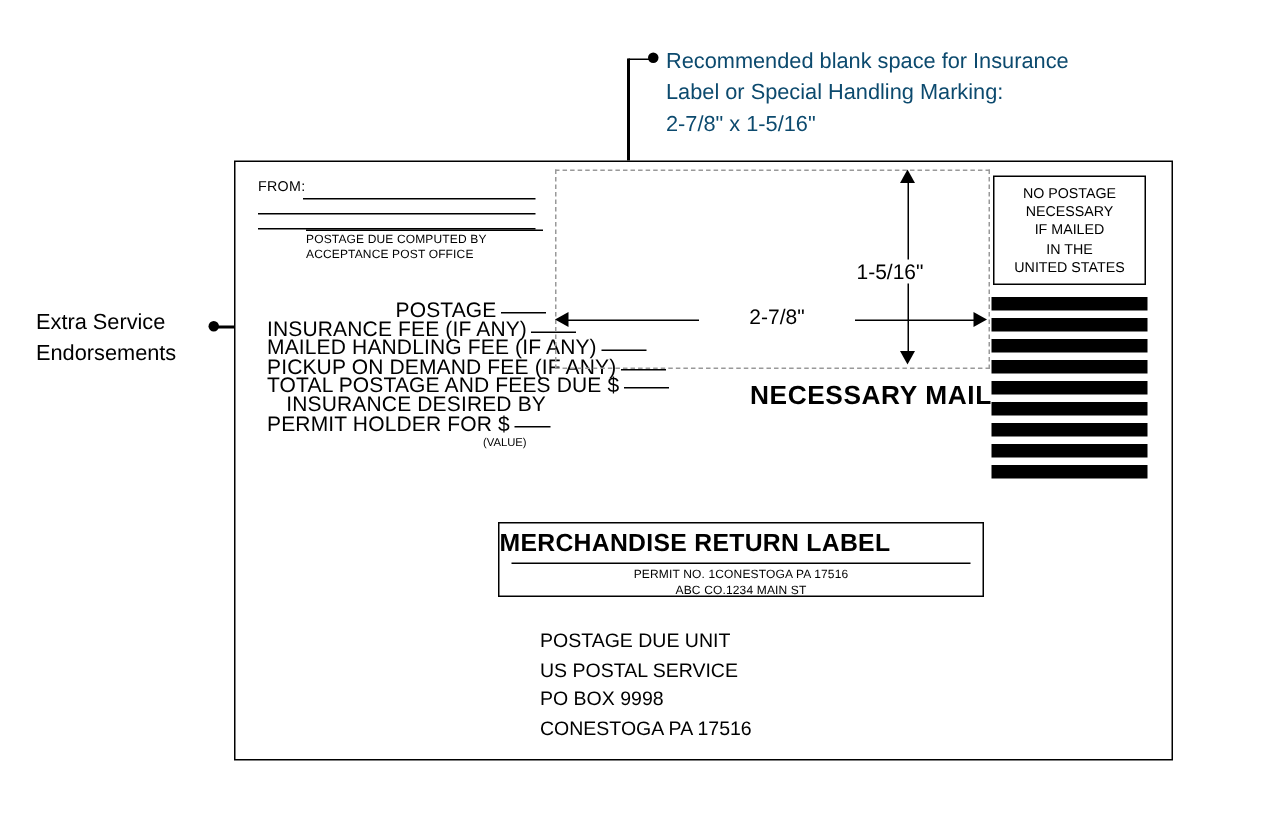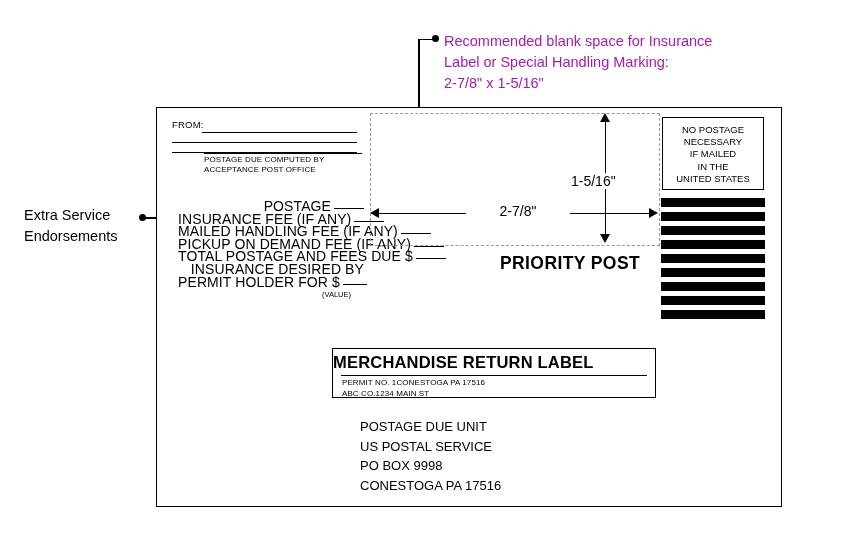--- a/index.html
+++ b/index.html
@@ -20,21 +20,21 @@
   }
   .abs { position: absolute; }
 
   
   #callout-text {
     left: 444px;
     top: 31px;
     width: 330px;
     font-size: 14.5px;
     line-height: 21px;
-    color: #a21caf;
+    color: #0c4a6e;
   }
   #callout-text div { white-space: nowrap; }
 
   
   #callout-line-h {
     left: 419px;
     top: 39px;
     width: 18px;
     height: 1px;
     background: #000;
@@ -284,21 +284,21 @@
     letter-spacing: .2px;
     margin-top: 4px;
   }
   #mrl-rule {
     height: 1px;
     background: #000;
     margin: 3px 8px 0 8px;
   }
   .mrl-row {
     display: flex;
-    justify-content: flex-start;
+    justify-content: center;
     font-size: 8px;
     padding: 0 9px;
     margin-top: 2px;
     letter-spacing: .1px;
   }
 
   
   #address {
     left: 360px;
     top: 417px;
@@ -360,21 +360,21 @@
   <div class="abs" id="dim-w-line"></div>
   <div class="abs" id="dim-w-arrow-l"></div>
   <div class="abs" id="dim-w-arrow-r"></div>
   <div class="abs" id="dim-w-label">2-7/8"</div>
 
   <div class="abs" id="dim-h-line"></div>
   <div class="abs" id="dim-h-arrow-t"></div>
   <div class="abs" id="dim-h-arrow-b"></div>
   <div class="abs" id="dim-h-label">1-5/16"</div>
 
-  <div class="abs" id="priority-mail">PRIORITY POST</div>
+  <div class="abs" id="priority-mail">NECESSARY MAIL</div>
 
   <div class="abs" id="no-postage-box">
     <div>NO POSTAGE</div>
     <div>NECESSARY</div>
     <div>IF MAILED</div>
     <div>IN THE</div>
     <div>UNITED STATES</div>
   </div>
 
   <div class="abs" id="barcode">

